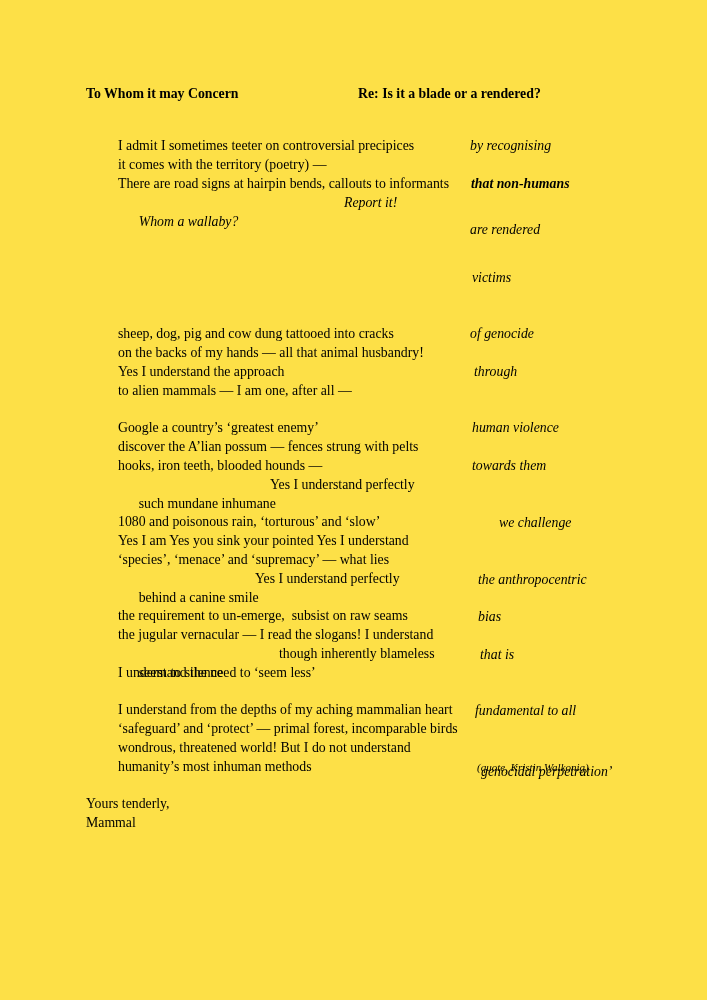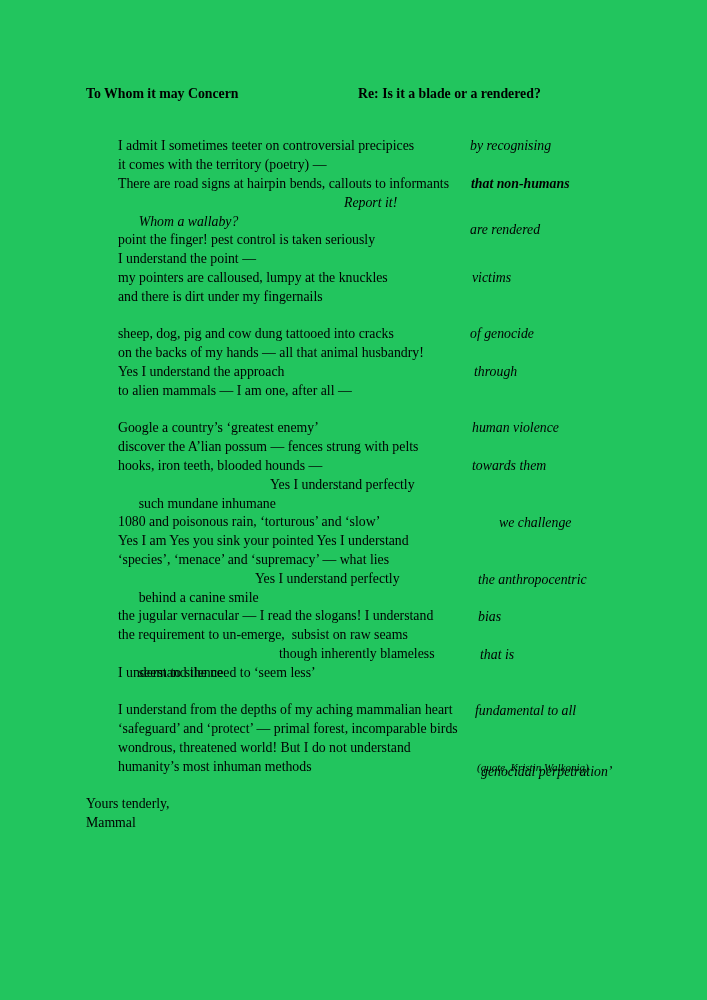--- a/index.html
+++ b/index.html
@@ -2,21 +2,21 @@
 <html><head>
 <meta charset="utf-8">
 <style>
   html, body { margin: 0; padding: 0; }
   body { background: #e8e8e8; }
   .page {
     position: relative;
     width: 707px;
     height: 1000px;
     margin: 0 auto;
-    background: #22c55e;
+    background: #fde047;
     color: #000000;
     font-family: "Liberation Serif", "DejaVu Serif", serif;
     font-size: 13.8px;
     line-height: 19px;
     overflow: hidden;
   }
   .abs { position: absolute; }
   .hdr { font-weight: bold; white-space: pre; }
   .stanza { position: absolute; left: 86px; width: 560px; margin-left: 32px; }
   .ln { position: relative; height: 19px; line-height: 19px; white-space: pre; }
@@ -49,26 +49,20 @@
   <div class="stanza" style="top:136px;">
     <div class="ln">I admit I sometimes teeter on controversial precipices</div>
     <div class="ln">it comes with the territory (poetry) —</div>
     <div class="ln">There are road signs at hairpin bends, callouts to informants</div>
     <div class="ln it">
       <span>Whom a wallaby?</span>
       <span class="rt" style="left:226px;">Report it!</span>
     </div>
   </div>
 
-  <div class="stanza" style="top:230px;">
-    <div class="ln">point the finger! pest control is taken seriously</div>
-    <div class="ln">I understand the point —</div>
-    <div class="ln">my pointers are calloused, lumpy at the knuckles</div>
-    <div class="ln">and there is dirt under my fingernails</div>
-  </div>
 
   <div class="stanza" style="top:324px;">
     <div class="ln">sheep, dog, pig and cow dung tattooed into cracks</div>
     <div class="ln">on the backs of my hands — all that animal husbandry!</div>
     <div class="ln">Yes I understand the approach</div>
     <div class="ln">to alien mammals — I am one, after all —</div>
   </div>
 
   <div class="stanza" style="top:418px;">
     <div class="ln">Google a country’s ‘greatest enemy’</div>
@@ -84,22 +78,22 @@
     <div class="ln">1080 and poisonous rain, ‘torturous’ and ‘slow’</div>
     <div class="ln">Yes I am Yes you sink your pointed Yes I understand</div>
     <div class="ln">‘species’, ‘menace’ and ‘supremacy’ — what lies</div>
     <div class="ln">
       <span>behind a canine smile</span>
       <span class="rt" style="left:137px;">Yes I understand perfectly</span>
     </div>
   </div>
 
   <div class="stanza" style="top:606px;">
+    <div class="ln">the requirement to un-emerge,  subsist on raw seams</div>
     <div class="ln">the jugular vernacular — I read the slogans! I understand</div>
-    <div class="ln">the requirement to un-emerge,  subsist on raw seams</div>
     <div class="ln">
       <span>seem to silence</span>
       <span class="rt" style="left:161px;">though inherently blameless</span>
     </div>
     <div class="ln">I understand the need to ‘seem less’</div>
   </div>
 
   <div class="stanza" style="top:700px;">
     <div class="ln">I understand from the depths of my aching mammalian heart</div>
     <div class="ln">‘safeguard’ and ‘protect’ — primal forest, incomparable birds</div>

